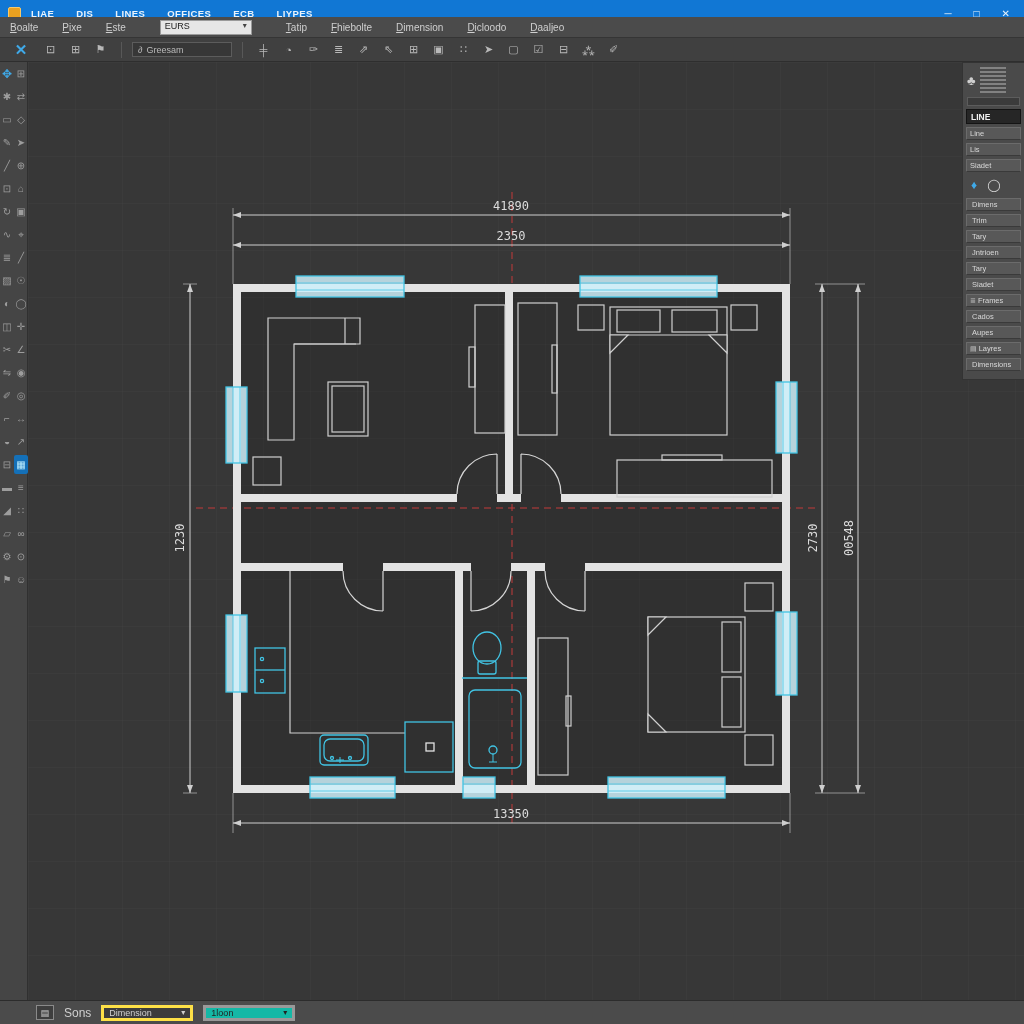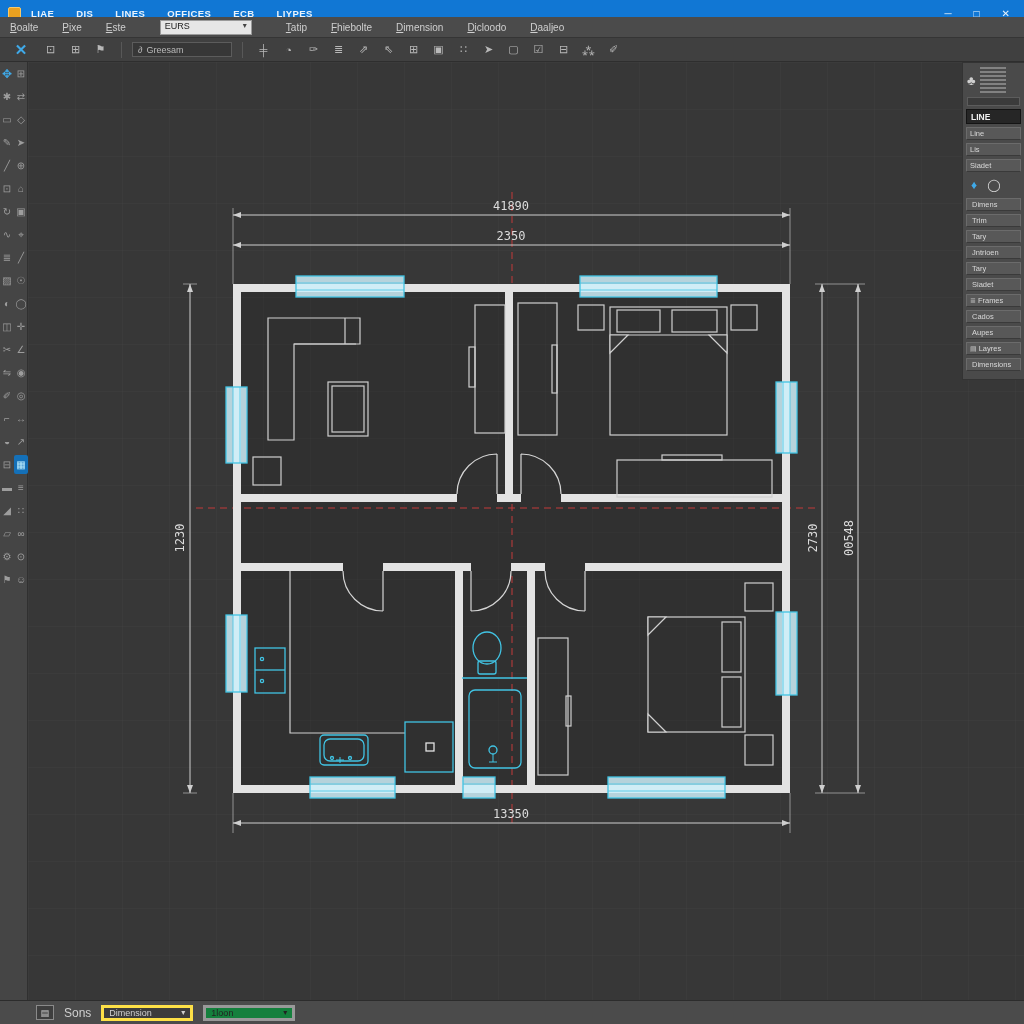--- a/index.html
+++ b/index.html
@@ -53,21 +53,21 @@
   .rp-tools{display:flex;align-items:center;gap:10px;padding:3px 8px;}
   .rp-drop{color:#3fa9e8;font-size:12px;}
   .rp-circ{color:#cfcfcf;font-size:12px;}
   .statusbar{position:absolute;left:0;top:1000px;width:1024px;height:24px;background:#4b4b4b;
     border-top:1px solid #2c2c2c;display:flex;align-items:center;gap:10px;padding-left:36px;box-sizing:border-box;}
   .sb-icon{width:16px;height:13px;border:1px solid #8a8a8a;color:#cfcfcf;font-size:9px;
     display:flex;align-items:center;justify-content:center;background:#3e3e3e;}
   .sb-label{color:#cfcfcf;font-size:12px;}
   .sb-combo{width:92px;height:16px;background:#3c3c3c;border:3px solid #fde047;color:#cfcfcf;
     font-size:9px;display:flex;align-items:center;justify-content:space-between;padding:0 5px;box-sizing:border-box;}
-  .sb-combo.light{background:#15803d;color:#222;border-color:#999;align-items:center;}
+  .sb-combo.light{background:#14b8a6;color:#222;border-color:#999;align-items:center;}
   .sb-caret{font-size:8px;}
   text{font-family:"DejaVu Sans Mono",monospace;}
 </style>
 </head>
 <body>
 
 <div class="titlebar">
   <span class="app-icon"></span>
   <nav class="tmenus">
 

